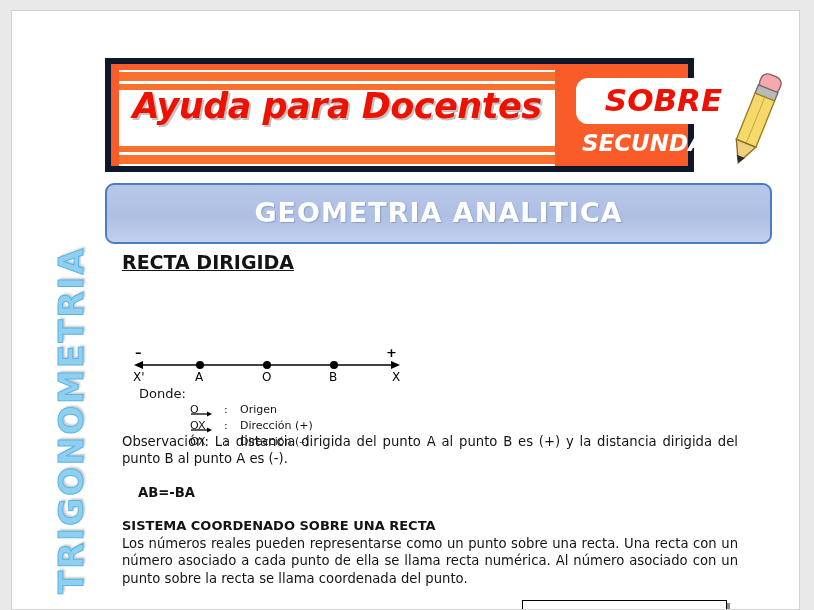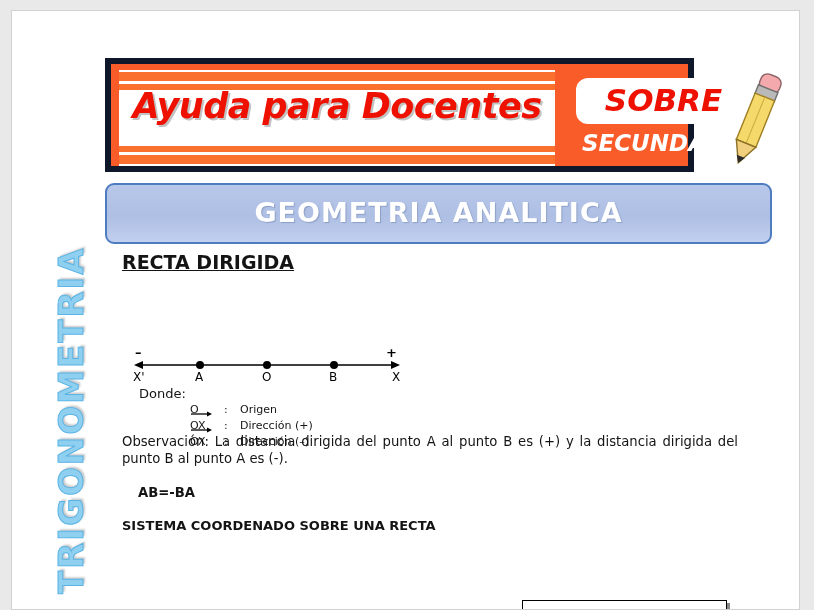--- a/index.html
+++ b/index.html
@@ -354,20 +354,21 @@
 
       </div>
     </div>
 
     <p class="para"><span style="font-weight:normal;">Observación</span><span>: La distancia dirigida del punto A al punto B es (+) y la distancia dirigida del punto B al punto A es (-).</span></p>
 
     <p class="bold-line">AB=-BA</p>
 
     <p class="heading-plain">SISTEMA COORDENADO SOBRE UNA RECTA</p>
 
+    <p class="para">Los números reales pueden representarse como un punto sobre una recta. Una recta con un número asociado a cada punto de ella se llama recta numérica. Al número asociado con un punto sobre la recta se llama coordenada del punto.</p>
 
   </div>
 
   <div class="te-reto">
     <div class="te-reto-text">TE RETO</div>
   </div>
 
 </div>
 
 </body></html>

